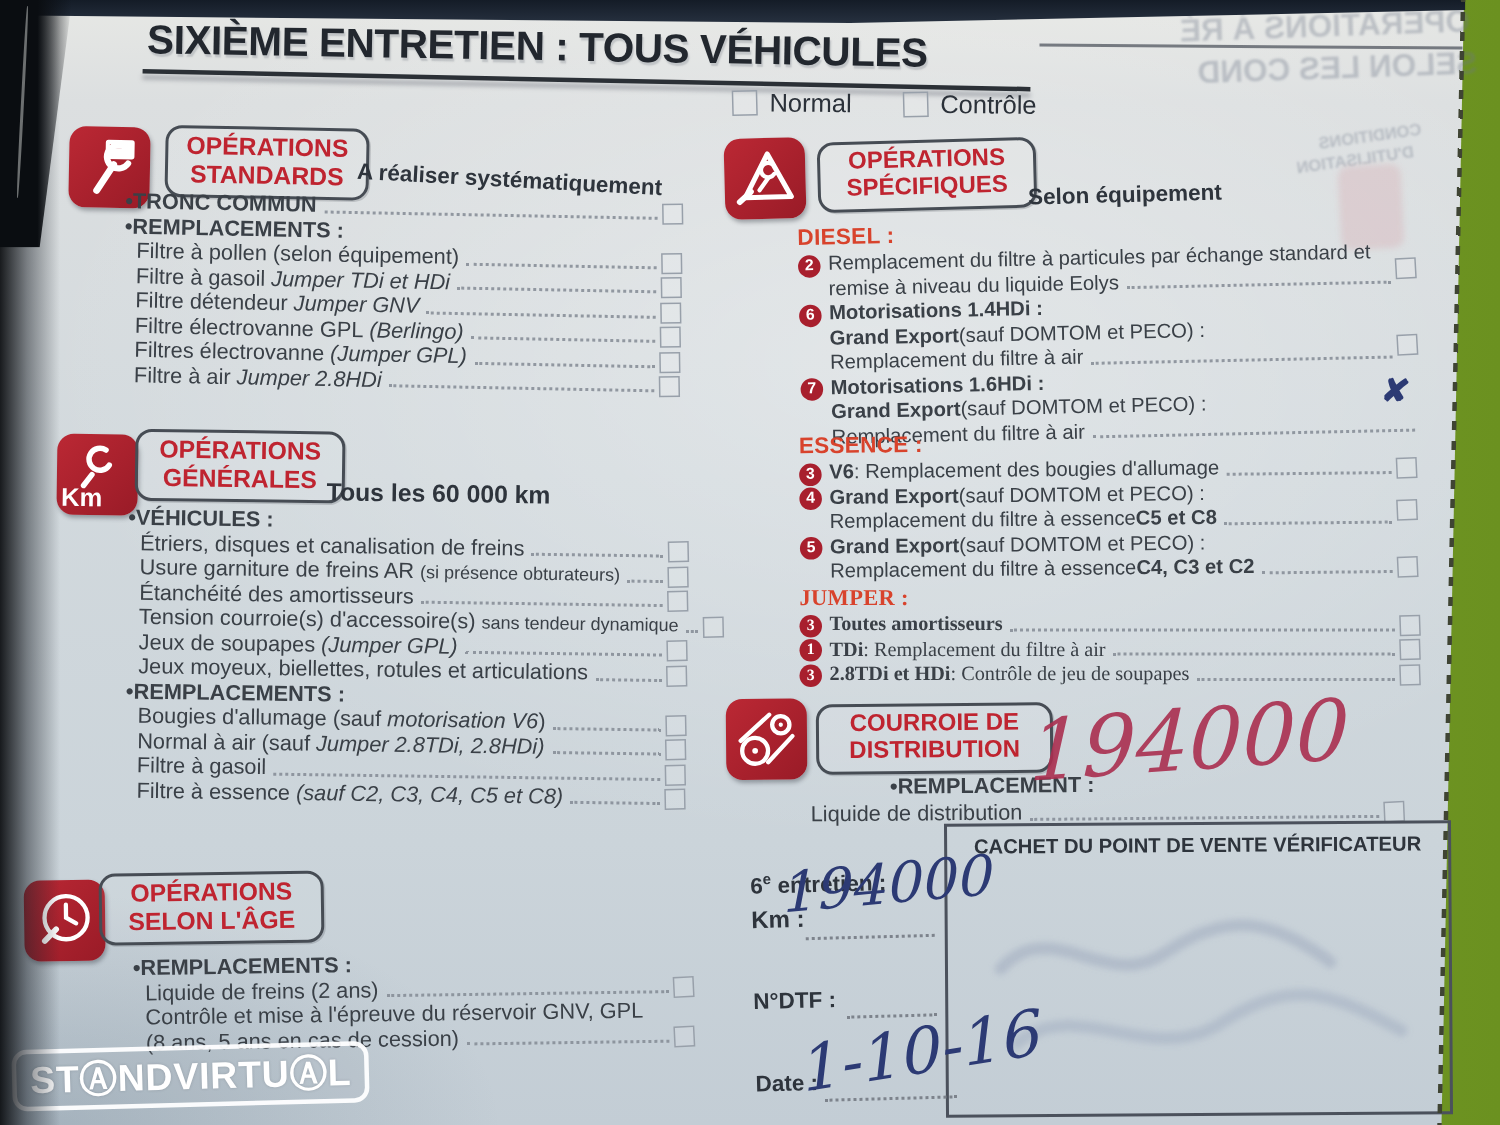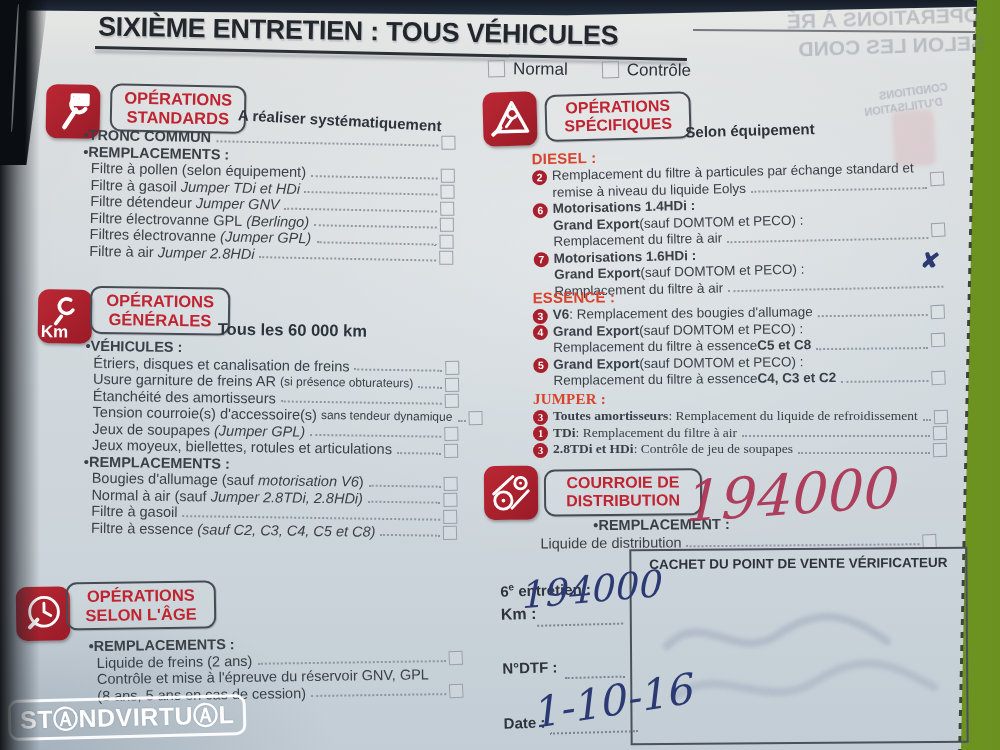--- a/index.html
+++ b/index.html
@@ -324,21 +324,20 @@
       <span class="dots"></span>
         <span class="cb"></span>
     </div>
   </div>
 
   <div class="abs" style="left:533px;top:390px;width:414px;font-family:Liberation Serif, serif;">
     <div class="rh">JUMPER :</div>
     <div class="row sp-item">
       <span class="badge">3</span>
       <span class="t b">Toutes amortisseurs</span>
-        <span class="t"> : Remplacement du liquide de refroidissement</span>
       <span class="dots"></span>
         <span class="cb"></span>
     </div>
     <div class="row sp-item">
       <span class="badge">1</span>
       <span class="t b">TDi</span>
         <span class="t"> : Remplacement du filtre à air</span>
       <span class="dots"></span>
         <span class="cb"></span>
     </div>

